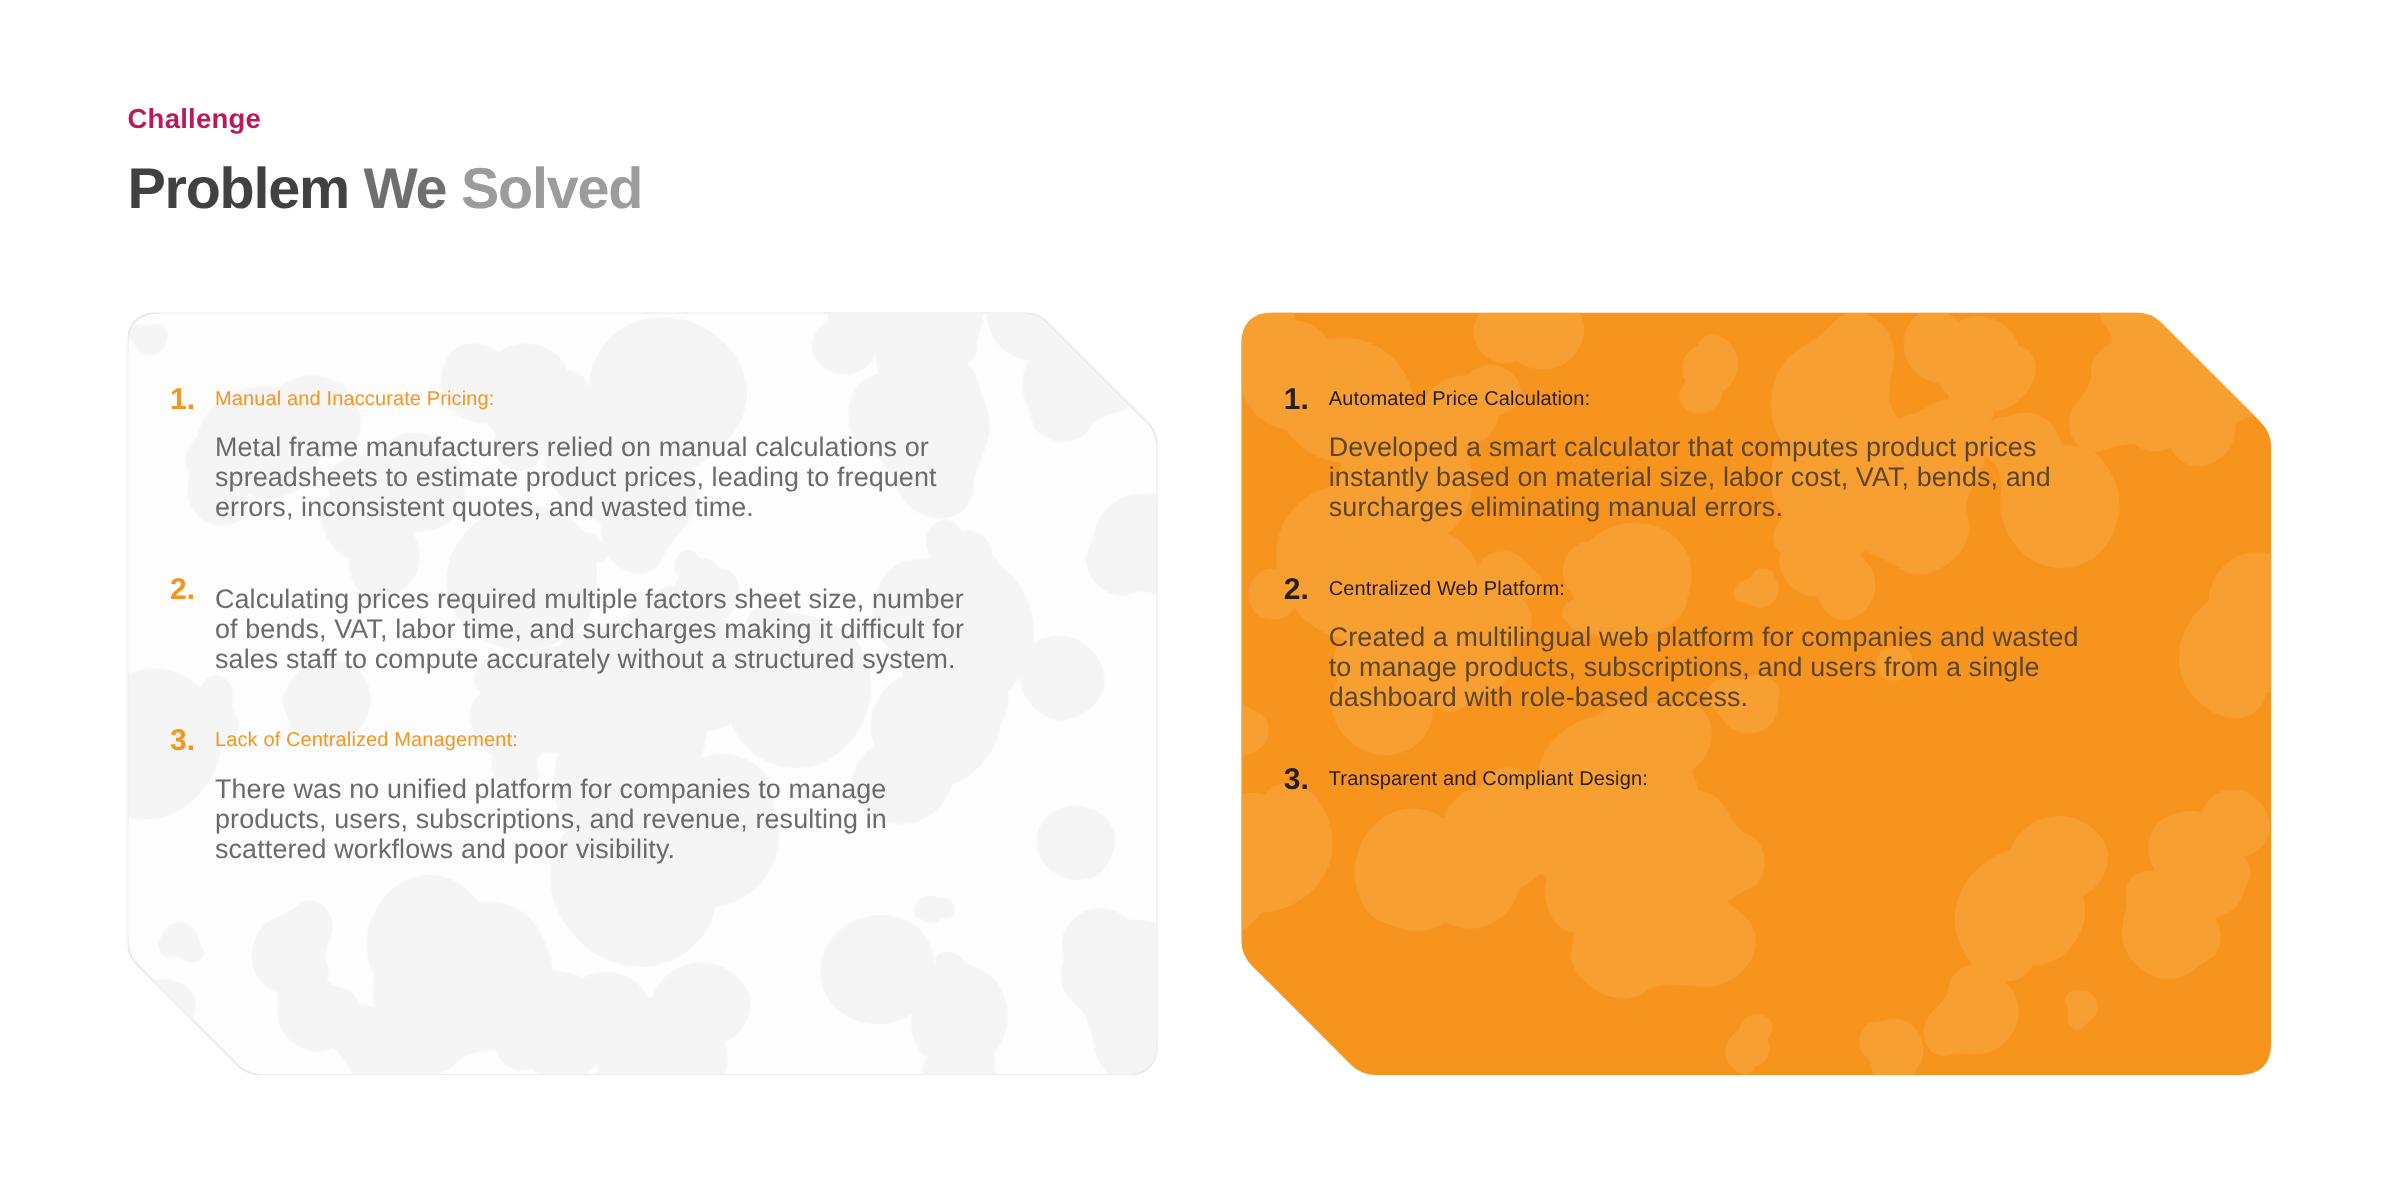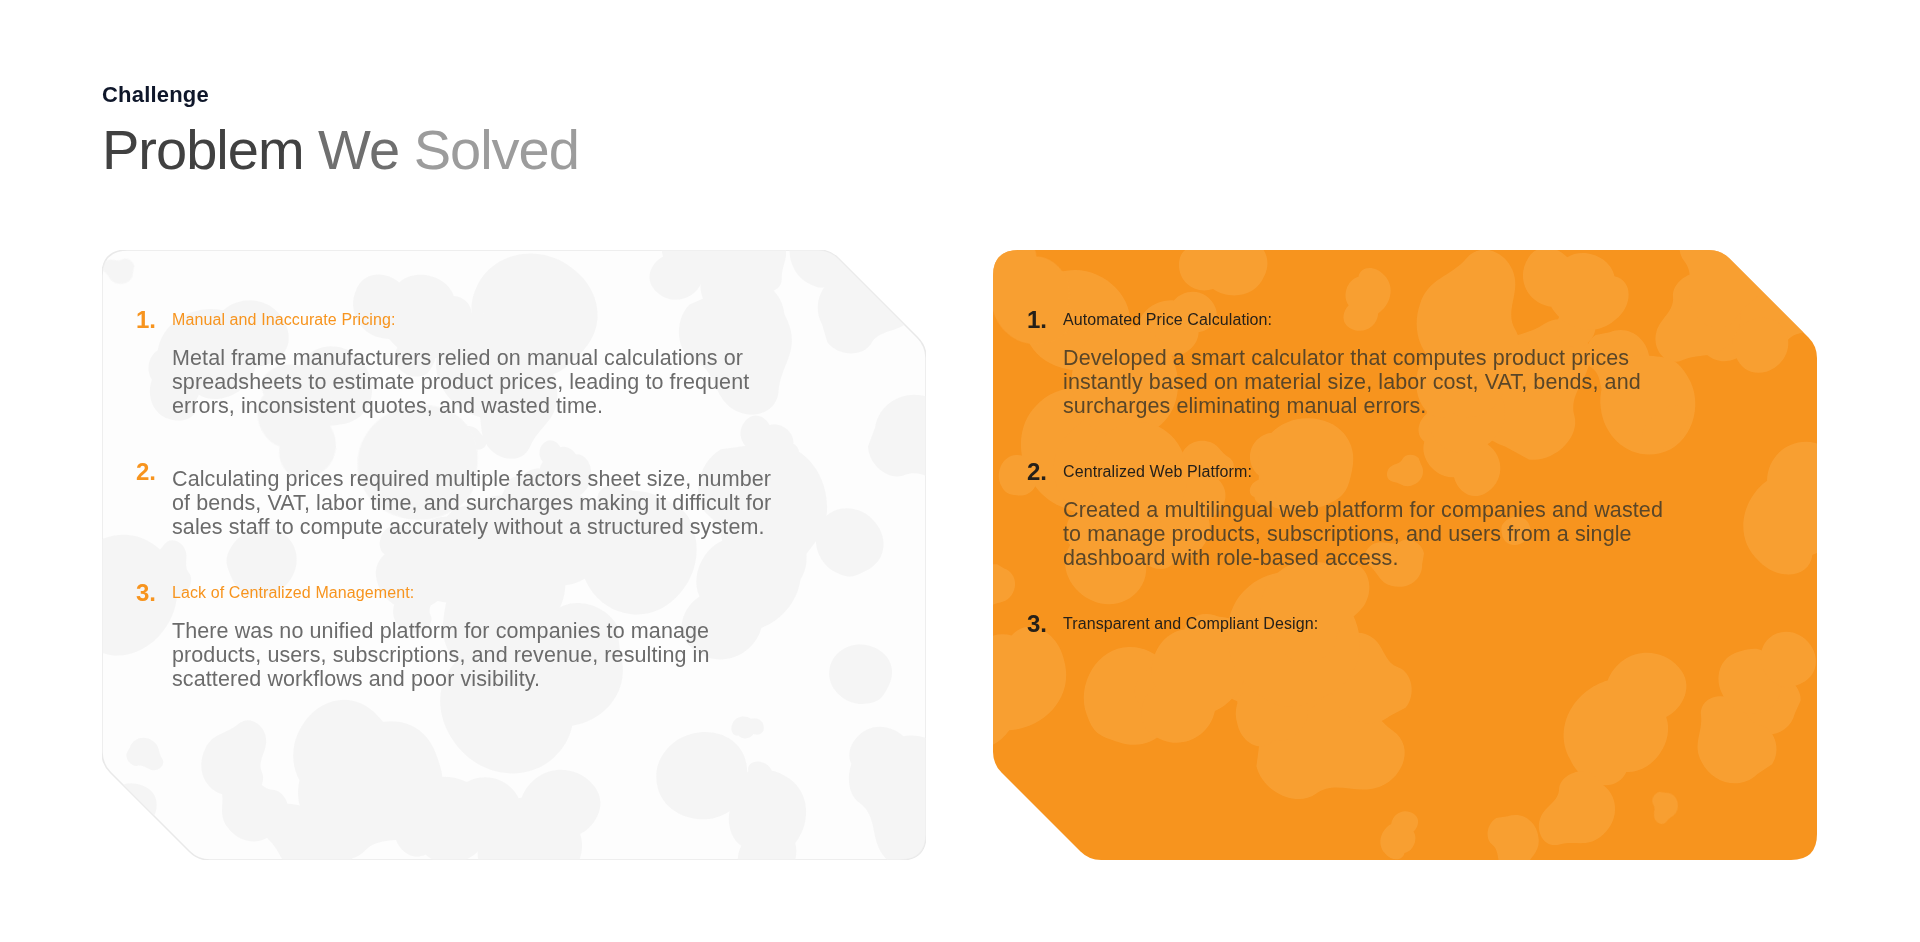--- a/index.html
+++ b/index.html
@@ -10,27 +10,27 @@
     overflow: hidden;
     position: relative;
   }
   .page { position: relative; width: 1920px; height: 942px; }
 
   
   .header { position: absolute; left: 102px; top: 82px; }
   .eyebrow {
     font-size: 22px;
     font-weight: 700;
-    color: #0f172a;
+    color: #be185d;
     letter-spacing: 0.2px;
   }
   .title {
     margin-top: 10px;
-    font-size: 56px;
-    font-weight: 400;
+    font-size: 46px;
+    font-weight: 700;
     letter-spacing: -1px;
     line-height: 64px;
     white-space: nowrap;
     text-align: right;
   }
   .title .t1 { color: #414141; }
   .title .t2 { color: #6F6F6F; }
   .title .t3 { color: #9C9C9C; }
 
   

